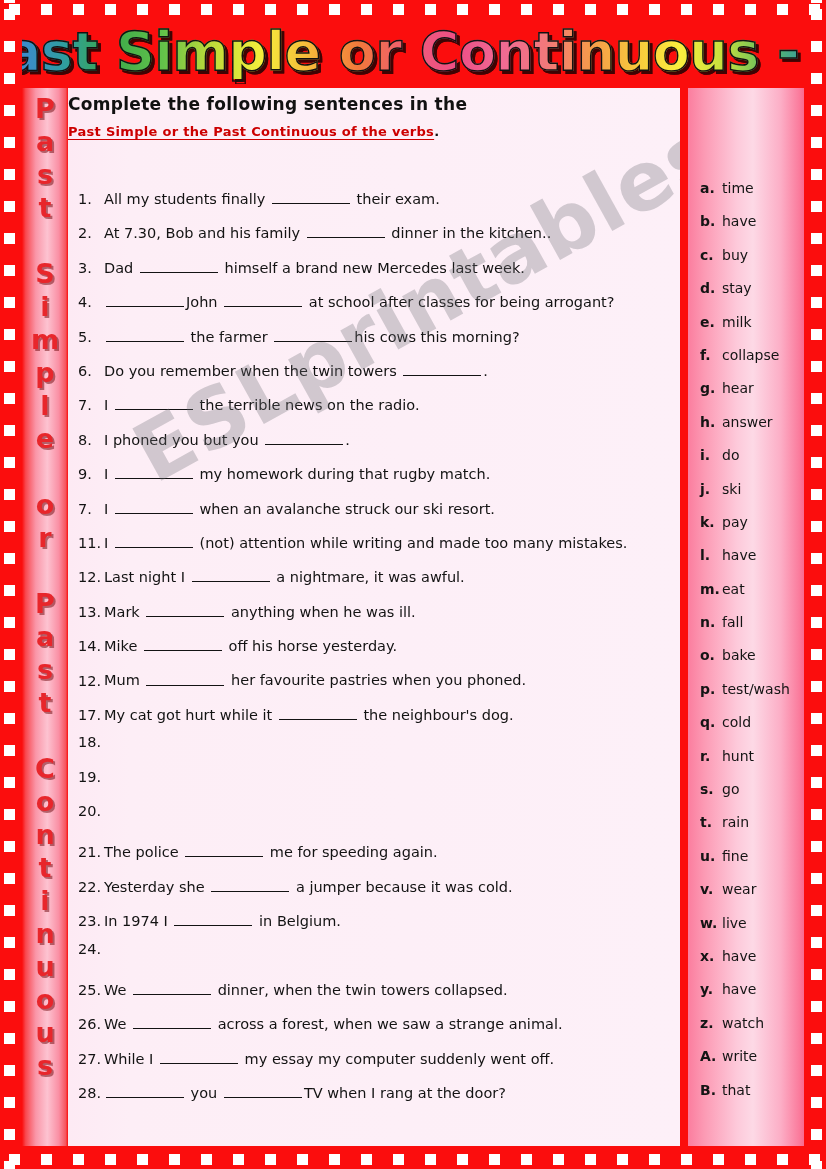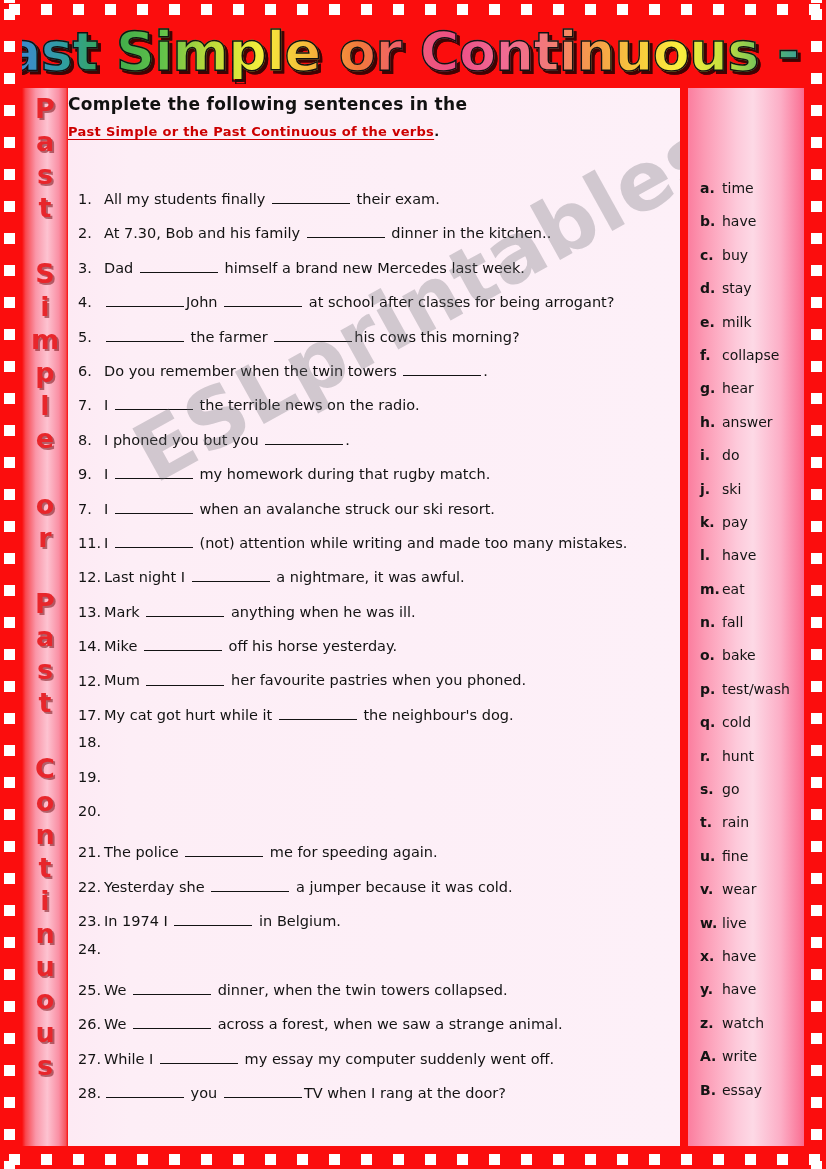--- a/index.html
+++ b/index.html
@@ -532,18 +532,18 @@
         <div class="verb-row">
           <span class="verb-key">z.</span>
           <span class="verb-word">watch</span>
         </div>
         <div class="verb-row">
           <span class="verb-key">A.</span>
           <span class="verb-word">write</span>
         </div>
         <div class="verb-row">
           <span class="verb-key">B.</span>
-          <span class="verb-word">essay</span>
+          <span class="verb-word">that</span>
         </div>
       </div>
   </div>
 
 </div>
 
 </body></html>

